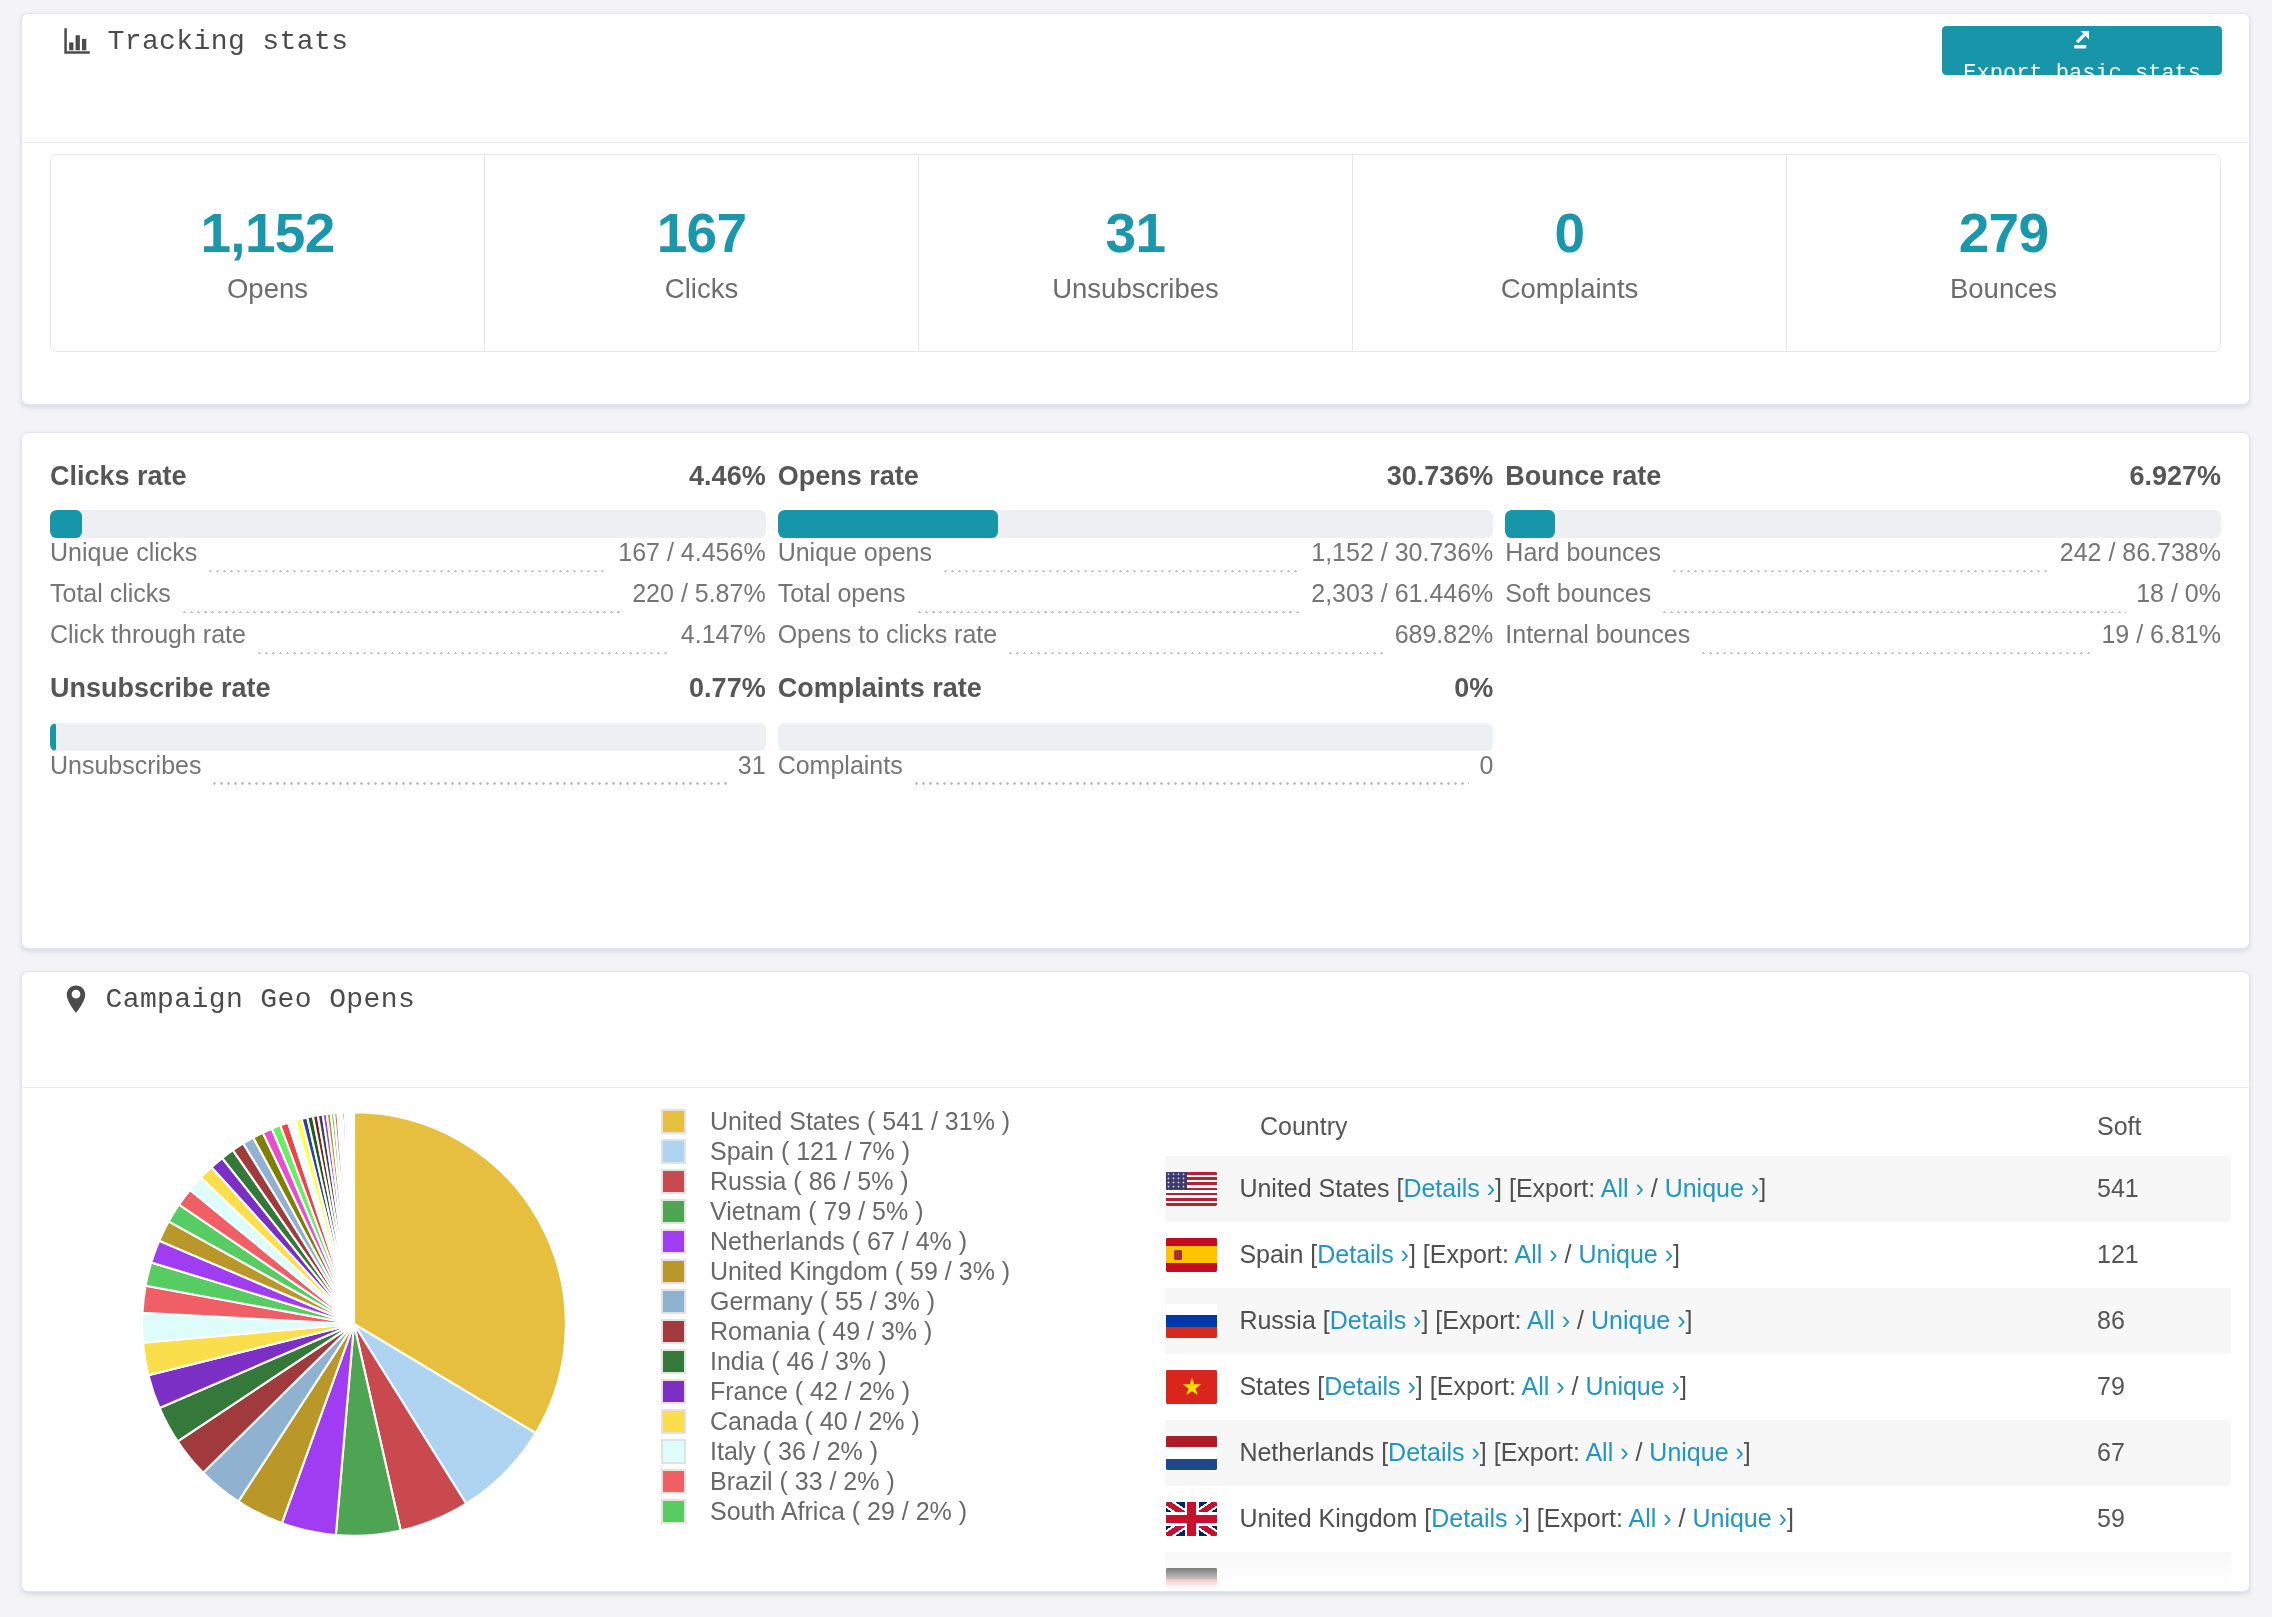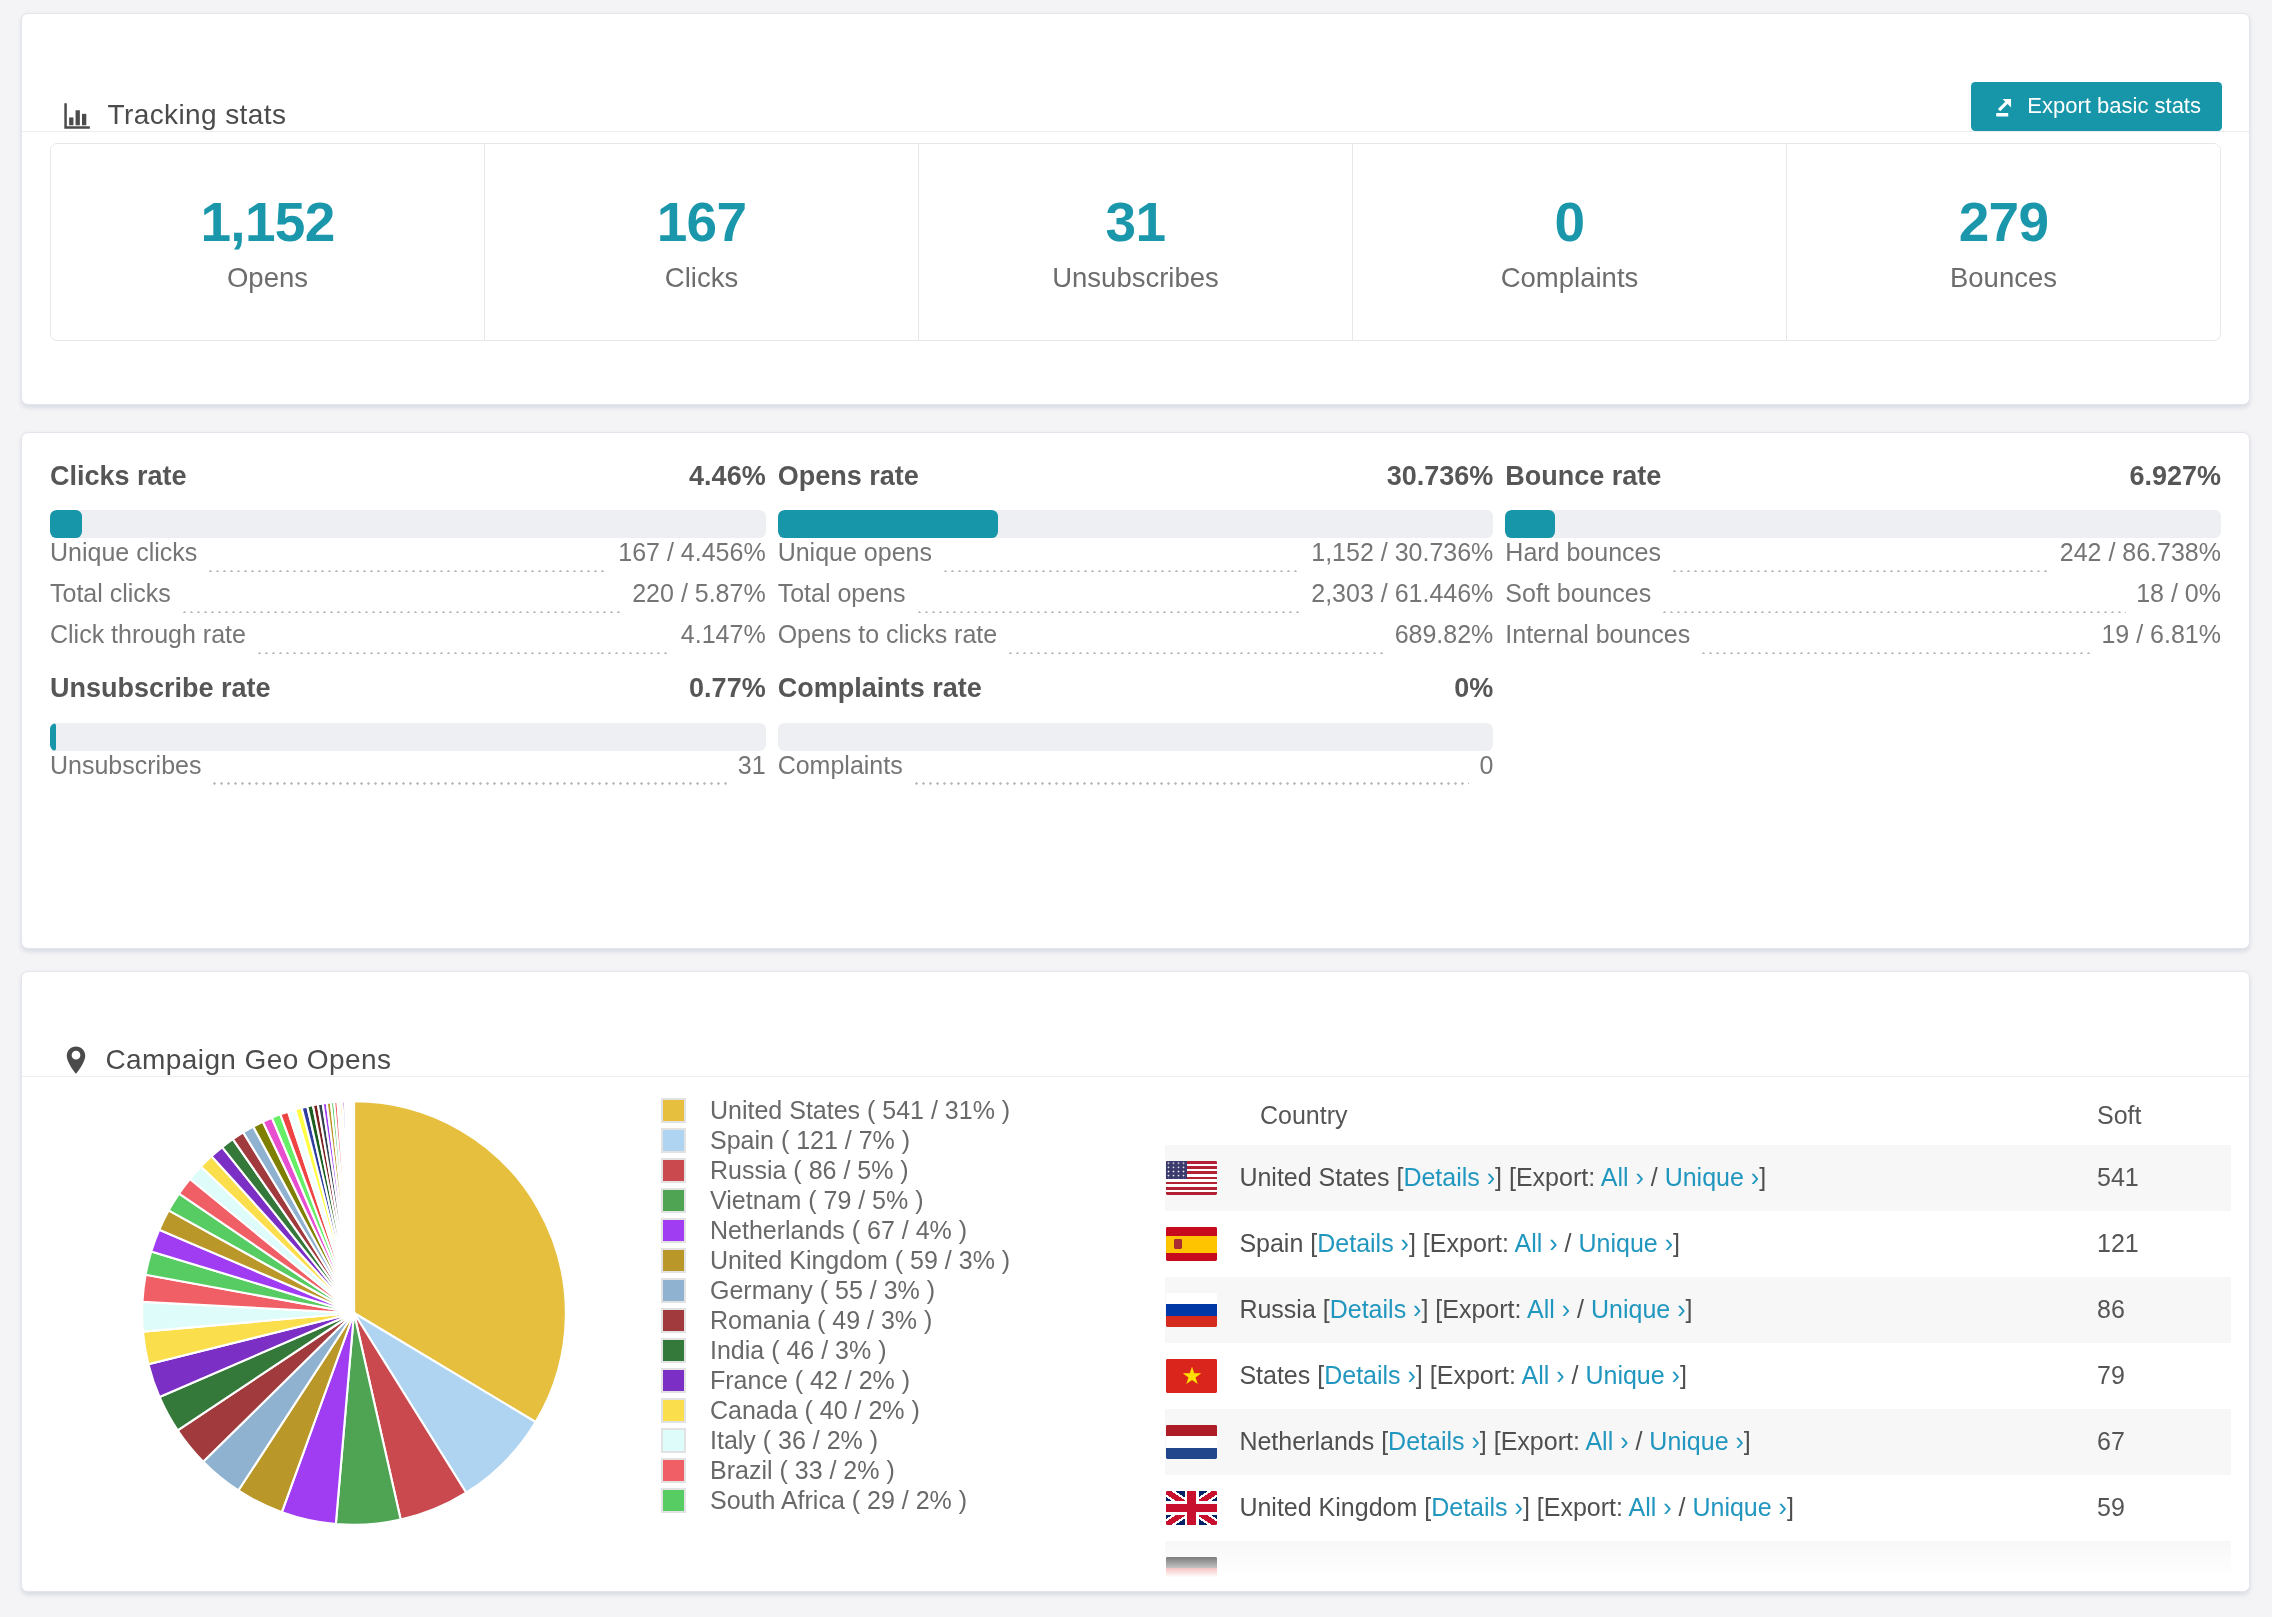--- a/index.html
+++ b/index.html
@@ -9,33 +9,33 @@
     font-family:"Liberation Sans",sans-serif;
     -webkit-font-smoothing:antialiased;
   }
   .card{
     position:absolute;left:21px;width:2229px;background:#fff;
     border:1.4px solid #e2e5ec;border-radius:7px;
     box-shadow:0 2.1px 4.2px rgba(105,118,148,.18);
     box-sizing:border-box;overflow:hidden;
   }
   .card-header{
-    display:flex;align-items:flex-end;
-    padding:1px 27px 0 40px;border-bottom:1.4px solid #ededef;
+    display:flex;align-items:flex-start;
+    padding:12px 27px 0 40px;border-bottom:1.4px solid #ededef;font-family:Liberation Mono, monospace;
   }
   .hdr-icon{display:inline-flex;margin-right:15.5px;flex:none;}
   .hdr-title{font-size:28px;font-weight:400;color:#4b4b4b;margin:0;letter-spacing:0.4px;}
 
   
   #card-tracking{top:12.7px;height:392px;}
   #card-tracking .card-header{height:116px;}
   .btn-export{
     margin-left:auto;display:inline-flex;align-items:center;gap:11.3px;
     background:#1795a9;color:#fff;border:none;border-radius:4.2px;
-    height:49px;padding:0 21px;font-size:22px;font-family:inherit;cursor:pointer;
+    height:49px;padding:0 21px;font-size:22px;font-family:inherit;cursor:pointer;flex-direction:column;
   }
   .stats-box{
     margin:11.3px 28px 0;height:198px;display:flex;
     border:1.4px solid #e7e7e9;border-radius:7px;box-sizing:border-box;overflow:hidden;
   }
   .stat-cell{flex:1;display:flex;flex-direction:column;align-items:center;justify-content:center;gap:8.5px;}
   .stat-cell + .stat-cell{border-left:1.4px solid #e7e7e9;}
   .stat-value{font-size:55px;font-weight:800;color:#1b97ab;letter-spacing:-0.7px;}
   .stat-label{font-size:27.5px;color:#6d6d6d;}
 

